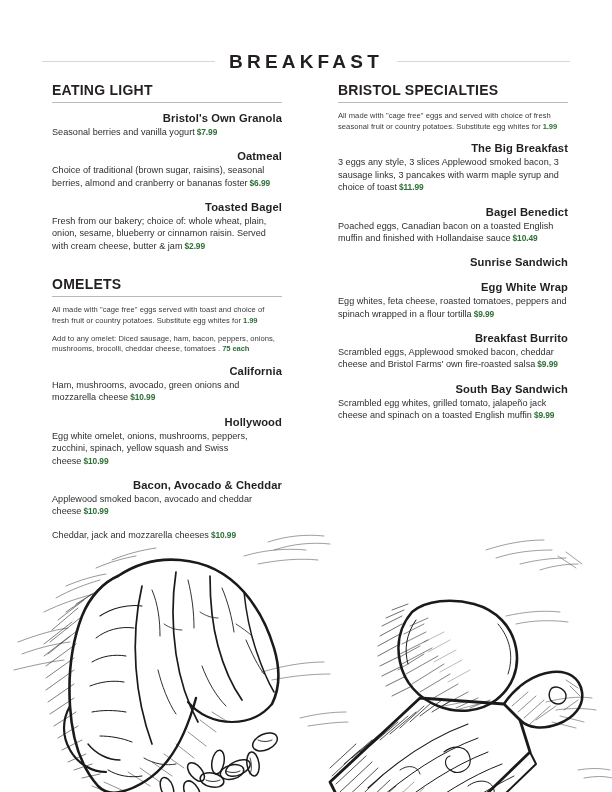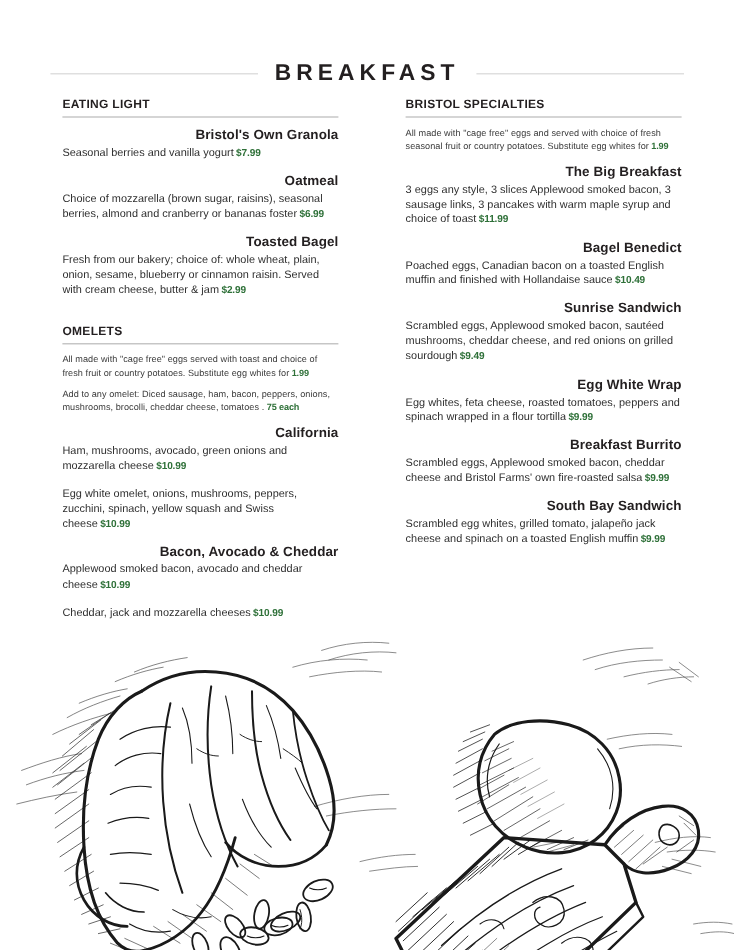--- a/index.html
+++ b/index.html
@@ -50,21 +50,21 @@
     width: 516px;
     display: flex;
     gap: 56px;
   }
   .col {
     width: 230px;
     flex: 0 0 230px;
   }
 
   .section-head {
-    font-size: 10px;
+    font-size: 14px;
     font-weight: bold;
     letter-spacing: 0.25px;
     color: #231f20;
     padding-bottom: 3px;
     border-bottom: 1px solid #b9b9b9;
     margin-bottom: 8px;
     line-height: 1.2;
   }
   .section-head.spaced {
     margin-top: 24px;
@@ -135,40 +135,41 @@
 
     <div class="section-head">EATING LIGHT</div>
 
     <div class="item">
       <div class="item-name">Bristol's Own Granola</div>
       <div class="item-desc"><span>Seasonal berries and vanilla yogurt</span><span class="price">$7.99</span></div>
     </div>
 
     <div class="item">
       <div class="item-name">Oatmeal</div>
-      <div class="item-desc"><span>Choice of mozzarella (brown sugar, raisins), seasonal berries, almond and cranberry or bananas foster</span><span class="price">$6.99</span></div>
+      <div class="item-desc"><span>Choice of traditional (brown sugar, raisins), seasonal berries, almond and cranberry or bananas foster</span><span class="price">$6.99</span></div>
     </div>
 
     <div class="item">
       <div class="item-name">Toasted Bagel</div>
       <div class="item-desc"><span>Fresh from our bakery; choice of: whole wheat, plain, onion, sesame, blueberry or cinnamon raisin. Served with cream cheese, butter &amp; jam</span><span class="price">$2.99</span></div>
     </div>
 
     <div class="section-head spaced">OMELETS</div>
 
     <div class="note tight"><span>All made with "cage free" eggs served with toast and choice of fresh fruit or country potatoes. Substitute egg whites for</span><span class="price small">1.99</span></div>
 
     <div class="note"><span>Add to any omelet: Diced sausage, ham, bacon, peppers, onions, mushrooms, brocolli, cheddar cheese, tomatoes .</span><span class="price small">75 each</span></div>
 
     <div class="item">
       <div class="item-name">California</div>
       <div class="item-desc"><span>Ham, mushrooms, avocado, green onions and mozzarella cheese</span><span class="price">$10.99</span></div>
     </div>
 
     <div class="item">
+      <div class="item-name">Hollywood</div>
       <div class="item-desc"><span>Egg white omelet, onions, mushrooms, peppers, zucchini, spinach, yellow squash and Swiss cheese</span><span class="price">$10.99</span></div>
     </div>
 
     <div class="item">
       <div class="item-name">Bacon, Avocado &amp; Cheddar</div>
       <div class="item-desc"><span>Applewood smoked bacon, avocado and cheddar cheese</span><span class="price">$10.99</span></div>
     </div>
 
     <div class="item">
       <div class="item-desc"><span>Cheddar, jack and mozzarella cheeses</span><span class="price">$10.99</span></div>
@@ -187,21 +188,20 @@
       <div class="item-desc"><span>3 eggs any style, 3 slices Applewood smoked bacon, 3 sausage links, 3 pancakes with warm maple syrup and choice of toast</span><span class="price">$11.99</span></div>
     </div>
 
     <div class="item">
       <div class="item-name">Bagel Benedict</div>
       <div class="item-desc"><span>Poached eggs, Canadian bacon on a toasted English muffin and finished with Hollandaise sauce</span><span class="price">$10.49</span></div>
     </div>
 
     <div class="item">
       <div class="item-name">Sunrise Sandwich</div>
-      <div class="item-desc"><span>Scrambled eggs, Applewood smoked bacon, sautéed mushrooms, cheddar cheese, and red onions on grilled sourdough</span><span class="price">$9.49</span></div>
     </div>
 
     <div class="item">
       <div class="item-name">Egg White Wrap</div>
       <div class="item-desc"><span>Egg whites, feta cheese, roasted tomatoes, peppers and spinach wrapped in a flour tortilla</span><span class="price">$9.99</span></div>
     </div>
 
     <div class="item">
       <div class="item-name">Breakfast Burrito</div>
       <div class="item-desc"><span>Scrambled eggs, Applewood smoked bacon, cheddar cheese and Bristol Farms' own fire-roasted salsa</span><span class="price">$9.99</span></div>

